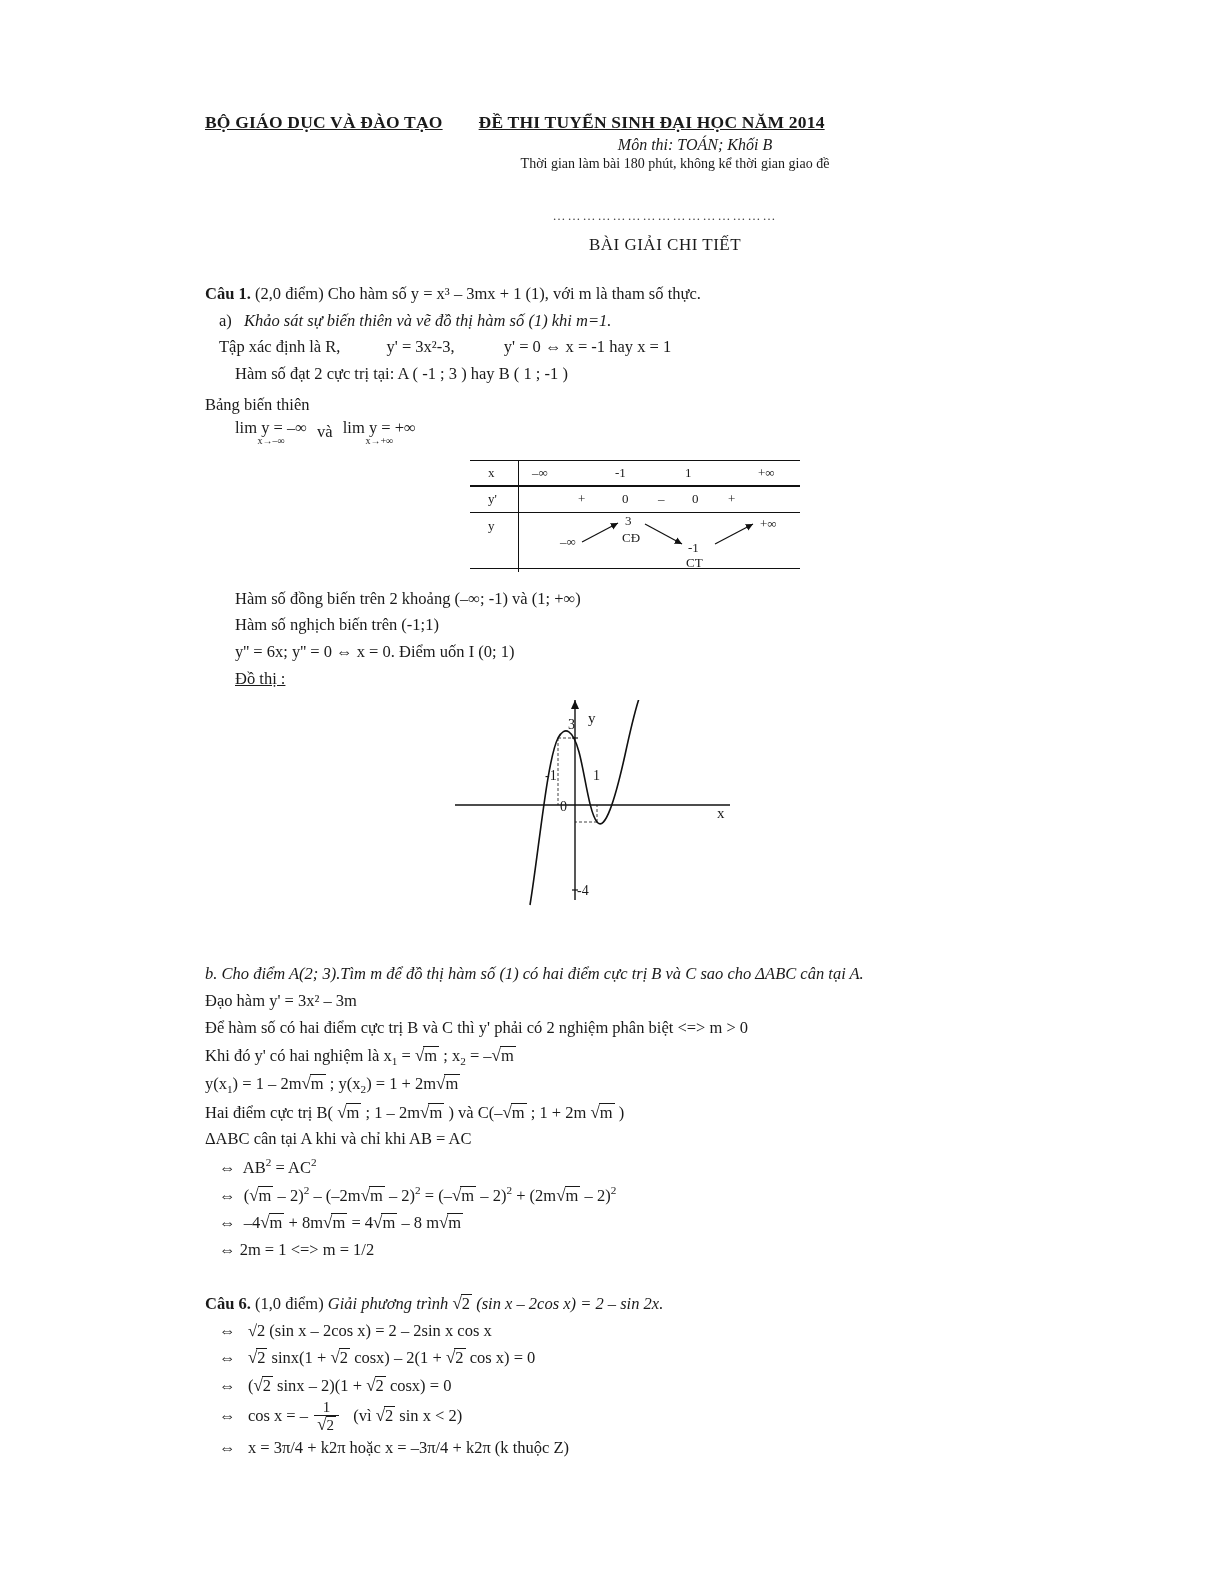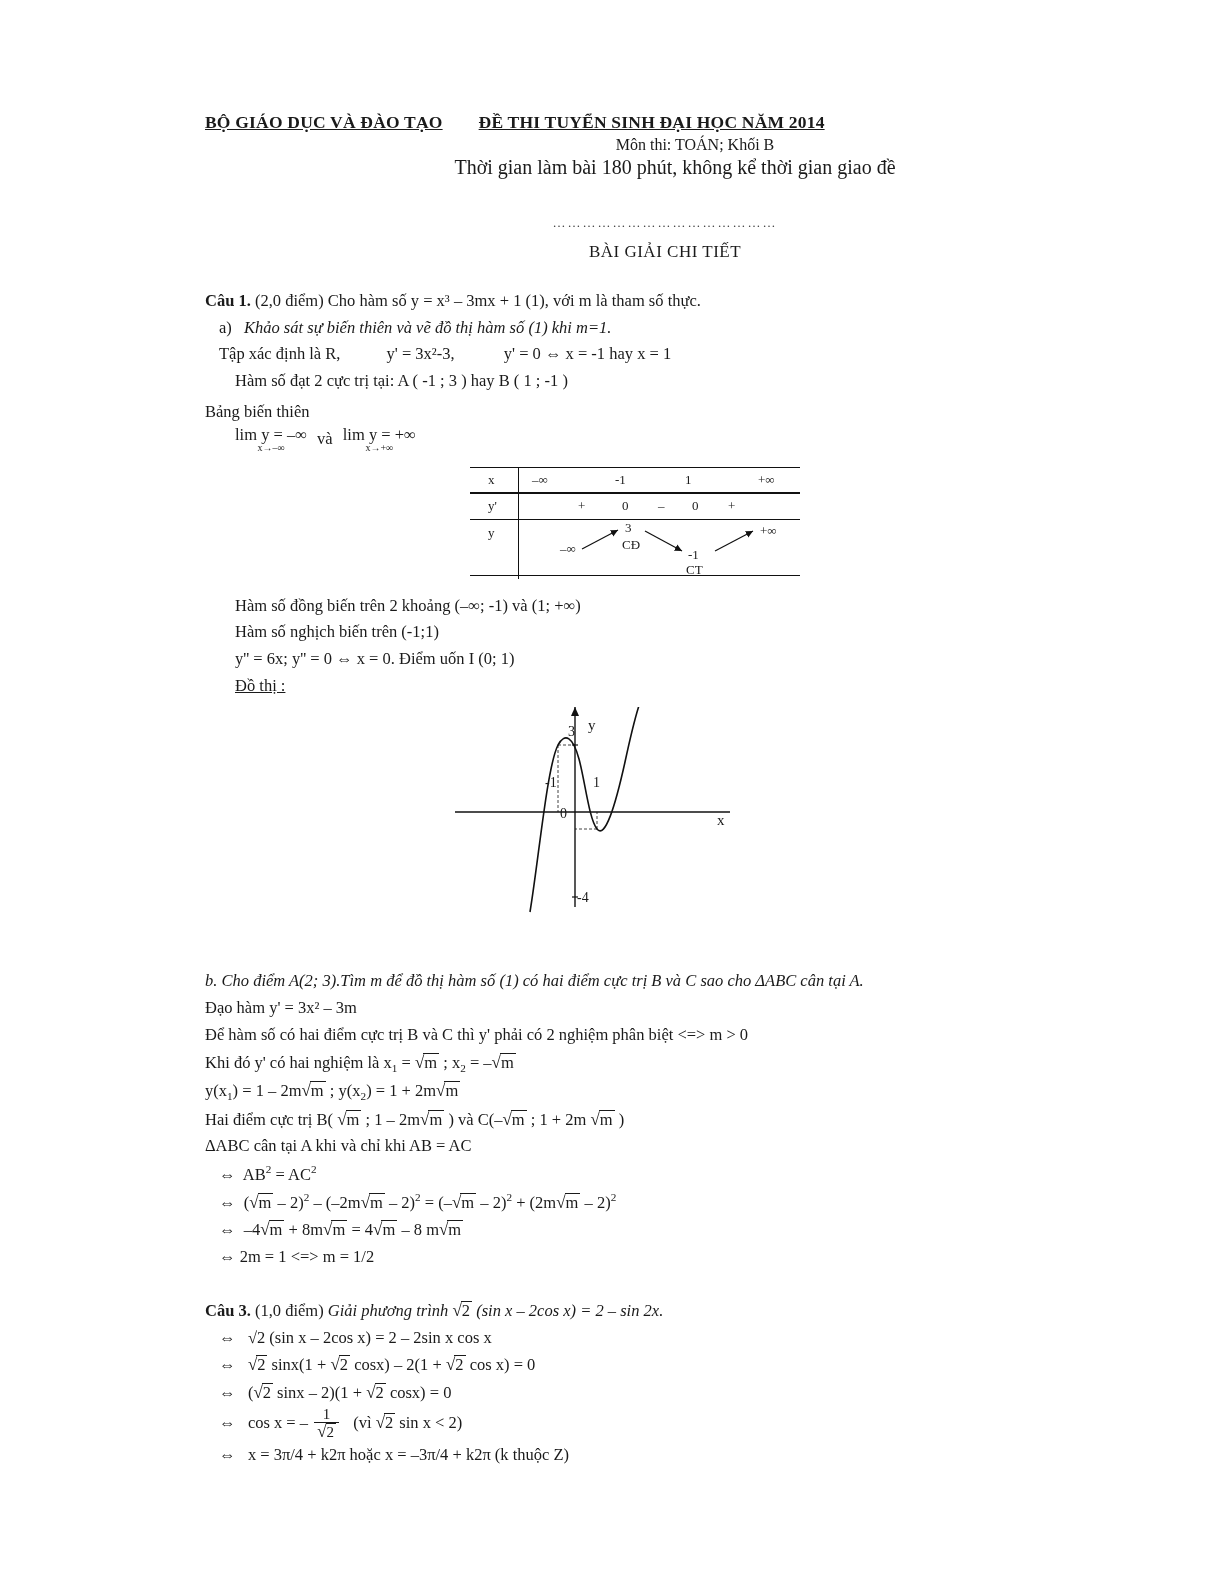--- a/index.html
+++ b/index.html
@@ -37,24 +37,25 @@
     letter-spacing: 0.2px;
     white-space: nowrap;
     text-decoration: underline;
   }
   .hdr-left { margin-right: 36px; }
   .hdr-sub {
     text-align: center;
     font-size: 16px;
     margin-top: 3px;
     padding-left: 150px;
+    font-style: italic;
   }
   .hdr-sub2 {
     text-align: center;
-    font-size: 20px;
+    font-size: 14px;
     margin-top: 2px;
     padding-left: 110px;
     font-family: Liberation Serif, serif;
   }
   .dots {
     text-align: center;
     letter-spacing: 2px;
     font-size: 13px;
     color: #444;
     margin-top: 36px;
@@ -313,21 +314,21 @@
         ⇔&nbsp; –4<span class="rad">√</span><span class="sq">m</span> + 8m<span class="rad">√</span><span class="sq">m</span> = 4<span class="rad">√</span><span class="sq">m</span> – 8 m<span class="rad">√</span><span class="sq">m</span>
       </div>
 
       <div class="line ind1">
         ⇔ 2m = 1 &lt;=&gt; m = 1/2
       </div>
     </div>
 
     <div class="blk">
       <div class="line">
-        <span class="b">Câu 3.</span>
+        <span class="b">Câu 6.</span>
         <span>(1,0 điểm)</span>
         <span class="i">Giải phương trình</span>
         <span class="rad">√</span><span class="sq">2</span>
         <span class="i">(sin x – 2cos x) = 2 – sin 2x.</span>
       </div>
 
       <div class="line ind1">
         ⇔&nbsp;&nbsp; √2 (sin x – 2cos x) = 2 – 2sin x cos x
       </div>
 

